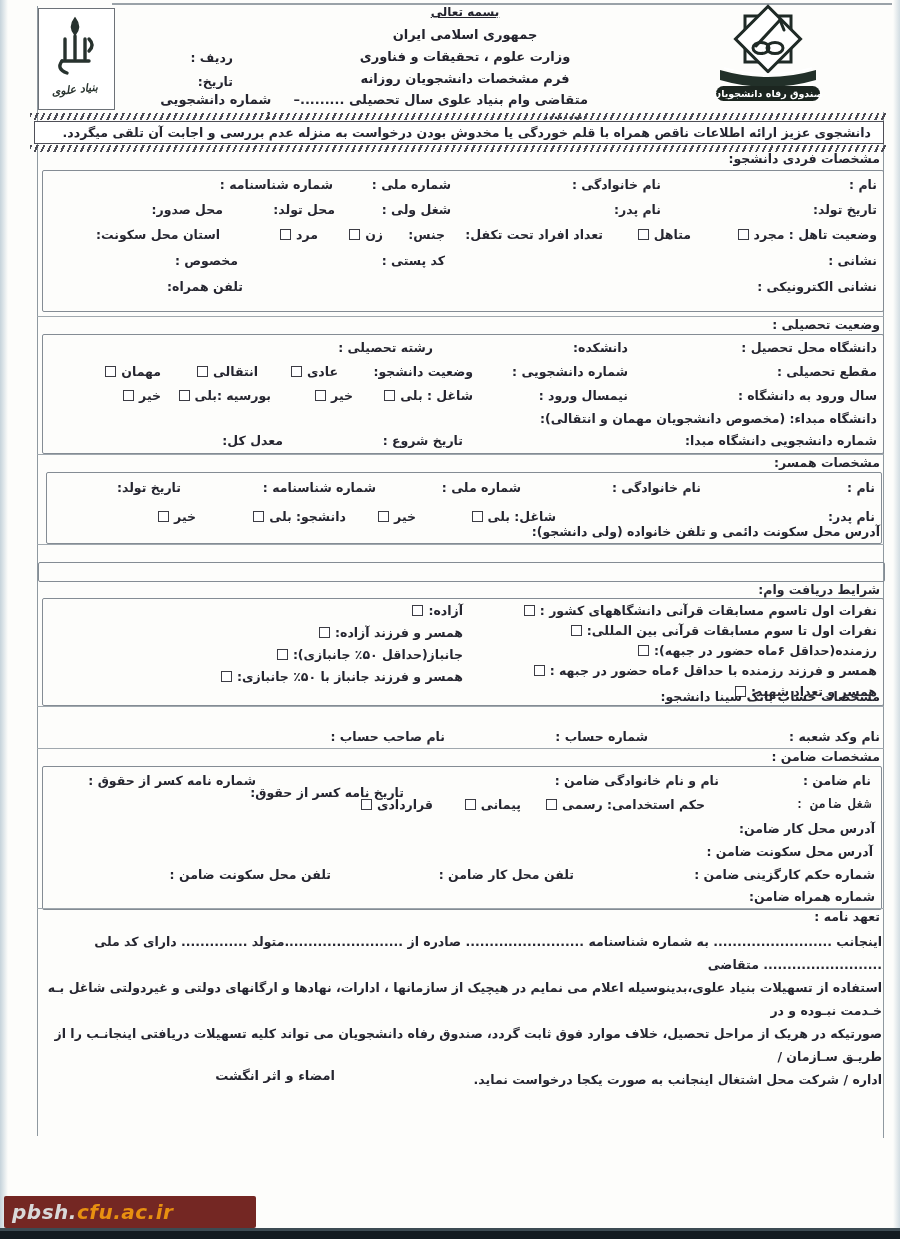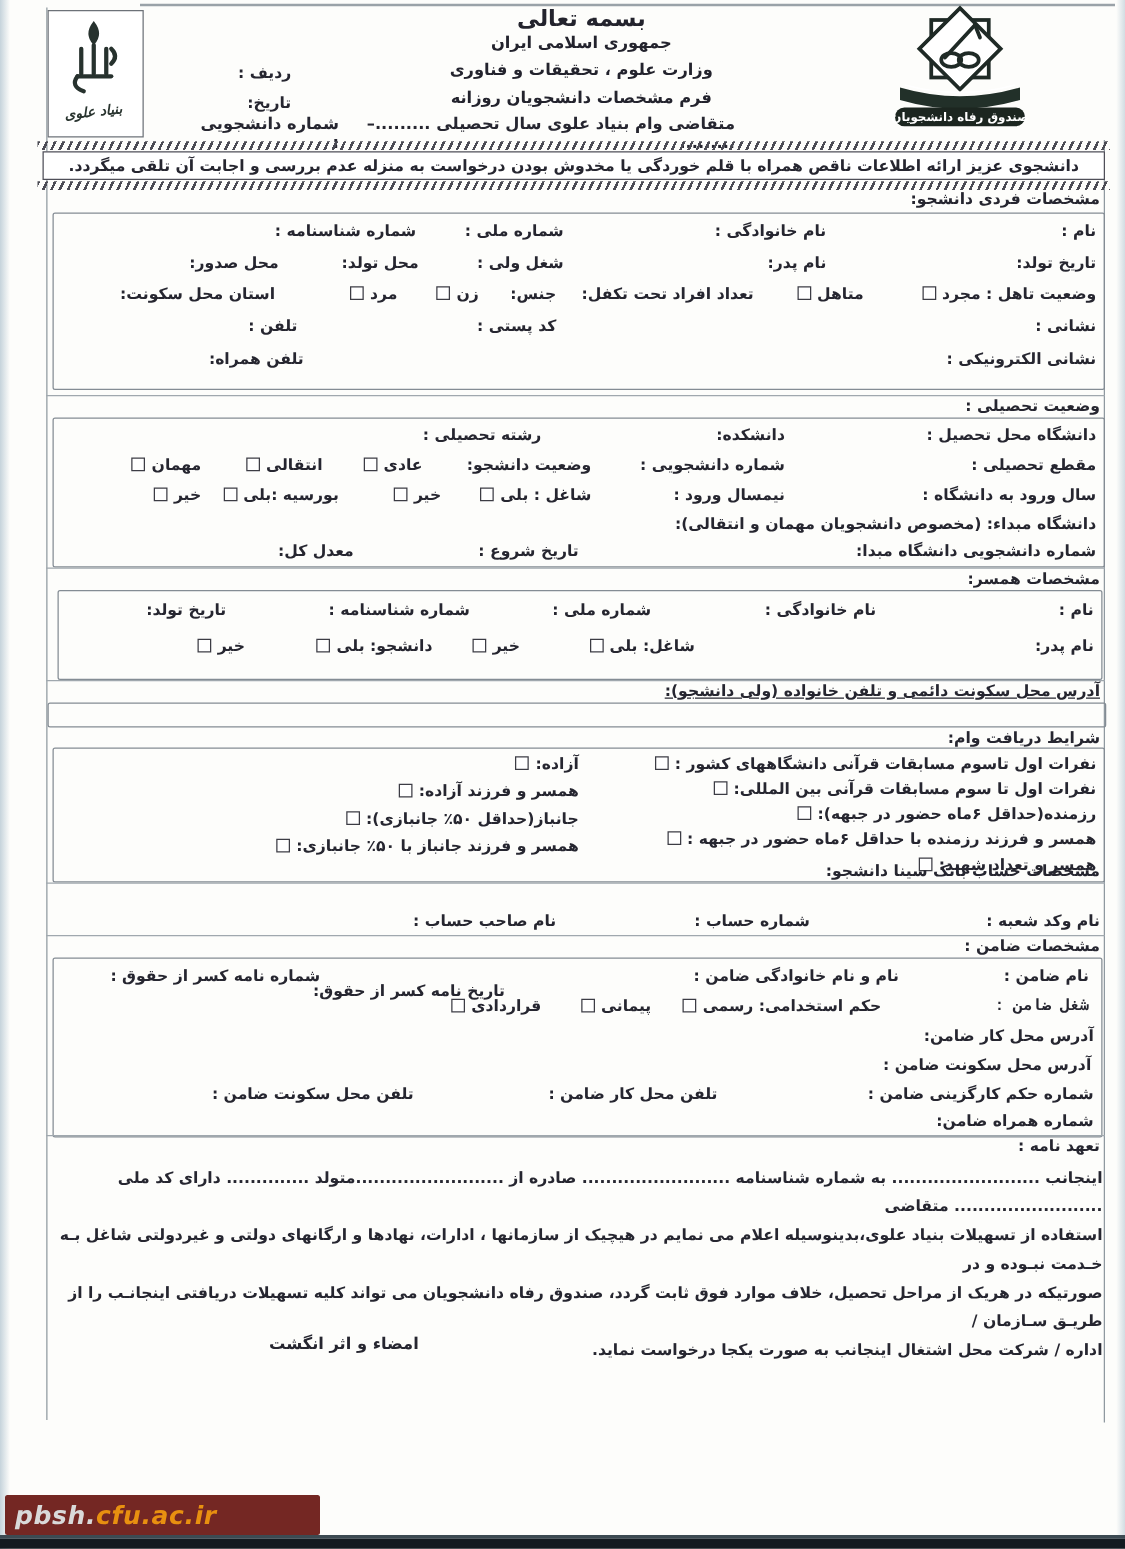--- a/index.html
+++ b/index.html
@@ -10,21 +10,21 @@
     color:#262630;
   }
   .abs{position:absolute;}
   .lbl{position:absolute;white-space:nowrap;font-weight:bold;font-size:12.5px;color:#262630;direction:rtl;line-height:16px;}
   .cb{display:inline-block;width:9px;height:9px;border:1.3px solid #3c3c44;background:#fff;vertical-align:-1px;margin:0 5px;}
   .box{position:absolute;border:1.6px solid #848c94;border-radius:2px;background:transparent;}
   .sep{position:absolute;left:37px;width:847px;height:0;border-top:1.3px solid #a0a8ae;}
   .sect{position:absolute;white-space:nowrap;font-weight:bold;font-size:12.5px;direction:rtl;color:#262630;}
   .hline{position:absolute;left:280px;width:370px;text-align:center;font-weight:bold;direction:rtl;font-size:13px;color:#23232d;}
   .hatch{height:7px;background:repeating-linear-gradient(115deg,#4b4b54 0 2px,transparent 2px 6px);}
-  .notice-text{border:1.6px solid #4f4f58;margin:1px 4px;padding:3px 12px;font-size:12.5px;font-weight:bold;text-align:center;direction:rtl;background:#fff;}
+  .notice-text{border:1.6px solid #4f4f58;margin:1px 4px;padding:3px 12px;font-size:12.5px;font-weight:bold;text-align:right;direction:rtl;background:#fff;}
   .edge-l{position:absolute;left:0;top:0;width:8px;height:1239px;background:linear-gradient(to right,rgba(130,160,180,.45),rgba(130,160,180,0));}
   .edge-r{position:absolute;right:0;top:0;width:7px;height:1239px;background:linear-gradient(to left,rgba(130,160,180,.35),rgba(130,160,180,0));}
   .vline{position:absolute;width:0;border-left:1.5px solid #8f99a0;}
   .watermark{position:absolute;left:4px;top:1196px;width:252px;height:32px;background:rgba(104,21,16,.92);
     display:flex;align-items:center;padding:0 8px;box-sizing:border-box;border-radius:2px;
     font-style:italic;font-weight:bold;font-size:20px;letter-spacing:.5px;}
   .wm-a{color:#d9d9d9;}
   .wm-b{color:#e89010;}
   .bottom-line{position:absolute;left:0;top:1228px;width:900px;height:3px;background:#3c4a52;}
   .bottom-bar{position:absolute;left:0;top:1231px;width:900px;height:8px;background:#121a20;}
@@ -70,21 +70,21 @@
       <path d="M20 66 Q68 80 116 66 L116 76 Q68 90 20 76 Z" fill="#223029"></path>
       <path d="M24 64 Q68 76 112 64" stroke="#fff" stroke-width="1.4" fill="none"></path>
       <rect x="16" y="82" width="104" height="15" rx="7.5" fill="#1c2620"></rect>
       <text x="68" y="93" text-anchor="middle" font-size="9.5" font-weight="bold" fill="#ffffff">صندوق رفاه دانشجویان</text>
     </svg>
   </div>
 
   <div class="lbl" style="top:50px;right:667px;">ردیف :</div>
   <div class="lbl" style="top:74px;right:667px;">تاریخ:</div>
 
-  <div class="hline" style="top:5px;font-size:18px;">بسمه تعالی</div>
+  <div class="hline" style="top:5px;font-size:12px;text-decoration:underline;">بسمه تعالی</div>
   <div class="hline" style="top:27px;">جمهوری اسلامی ایران</div>
   <div class="hline" style="top:49px;">وزارت علوم ، تحقیقات و فناوری</div>
   <div class="hline" style="top:71px;">فرم مشخصات دانشجویان روزانه</div>
   <div class="abs" style="left:160px;top:92px;width:428px;display:flex;direction:rtl;justify-content:space-between;font-weight:bold;font-size:13px;">
     <span>متقاضی وام بنیاد علوی سال تحصیلی .........– .........</span>
     <span>شماره دانشجویی :</span>
   </div>
 
   <div class="abs" style="left:30px;top:113px;width:858px;">
     <div class="hatch"></div>
@@ -108,21 +108,21 @@
     <div class="lbl" style="top:56px;right:6px;"><span>وضعیت تاهل : مجرد</span><span class="cb"></span></div>
     <div class="lbl" style="top:56px;right:192px;"><span>متاهل</span><span class="cb"></span></div>
     <div class="lbl" style="top:56px;right:280px;">تعداد افراد تحت تکفل:</div>
     <div class="lbl" style="top:56px;right:438px;">جنس:</div>
     <div class="lbl" style="top:56px;right:500px;"><span>زن</span><span class="cb"></span></div>
     <div class="lbl" style="top:56px;right:565px;"><span>مرد</span><span class="cb"></span></div>
     <div class="lbl" style="top:56px;right:663px;">استان محل سکونت:</div>
 
     <div class="lbl" style="top:82px;right:6px;">نشانی :</div>
     <div class="lbl" style="top:82px;right:438px;">کد پستی :</div>
-    <div class="lbl" style="top:82px;right:645px;">تلفن :</div>
+    <div class="lbl" style="top:82px;right:645px;">مخصوص :</div>
 
     <div class="lbl" style="top:108px;right:6px;">نشانی الکترونیکی :</div>
     <div class="lbl" style="top:108px;right:640px;">تلفن همراه:</div>
   </div>
 
   <div class="sep" style="top:316px;"></div>
   <div class="sect" style="top:317px;right:20px;">وضعیت تحصیلی :</div>
   <div class="box" style="left:42px;top:334px;width:840px;height:118px;">
     <div class="lbl" style="top:5px;right:6px;">دانشگاه محل تحصیل :</div>
     <div class="lbl" style="top:5px;right:255px;">دانشکده:</div>
@@ -159,21 +159,21 @@
     <div class="lbl" style="top:7px;right:700px;">تاریخ تولد:</div>
 
     <div class="lbl" style="top:36px;right:6px;">نام پدر:</div>
     <div class="lbl" style="top:36px;right:325px;"><span>شاغل:   بلی</span><span class="cb"></span></div>
     <div class="lbl" style="top:36px;right:465px;"><span>خیر</span><span class="cb"></span></div>
     <div class="lbl" style="top:36px;right:535px;"><span>دانشجو: بلی</span><span class="cb"></span></div>
     <div class="lbl" style="top:36px;right:685px;"><span>خیر</span><span class="cb"></span></div>
   </div>
 
   <div class="sep" style="top:544px;"></div>
-  <div class="sect" style="top:545px;right:20px;text-decoration:underline;">آدرس محل سکونت دائمی و تلفن خانواده (ولی دانشجو):</div>
+  <div class="sect" style="top:524px;right:20px;">آدرس محل سکونت دائمی و تلفن خانواده (ولی دانشجو):</div>
   <div class="box" style="left:38px;top:562px;width:845px;height:18px;border-width:1.3px;"></div>
 
   <div class="sect" style="top:582px;right:20px;">شرایط دریافت وام:</div>
   <div class="box" style="left:42px;top:598px;width:840px;height:106px;">
     <div class="lbl" style="top:4px;right:6px;"><span>نفرات اول تاسوم مسابقات  قرآنی دانشگاههای کشور :</span><span class="cb"></span></div>
     <div class="lbl" style="top:24px;right:6px;"><span>نفرات اول تا سوم مسابقات قرآنی بین المللی:</span><span class="cb"></span></div>
     <div class="lbl" style="top:44px;right:6px;"><span>رزمنده(حداقل ۶ماه حضور در جبهه):</span><span class="cb"></span></div>
     <div class="lbl" style="top:64px;right:6px;"><span>همسر و فرزند رزمنده با حداقل ۶ماه حضور در جبهه  :</span><span class="cb"></span></div>
     <div class="lbl" style="top:85px;right:6px;"><span>همسر و تعداد شهید:</span><span class="cb"></span></div>
 

